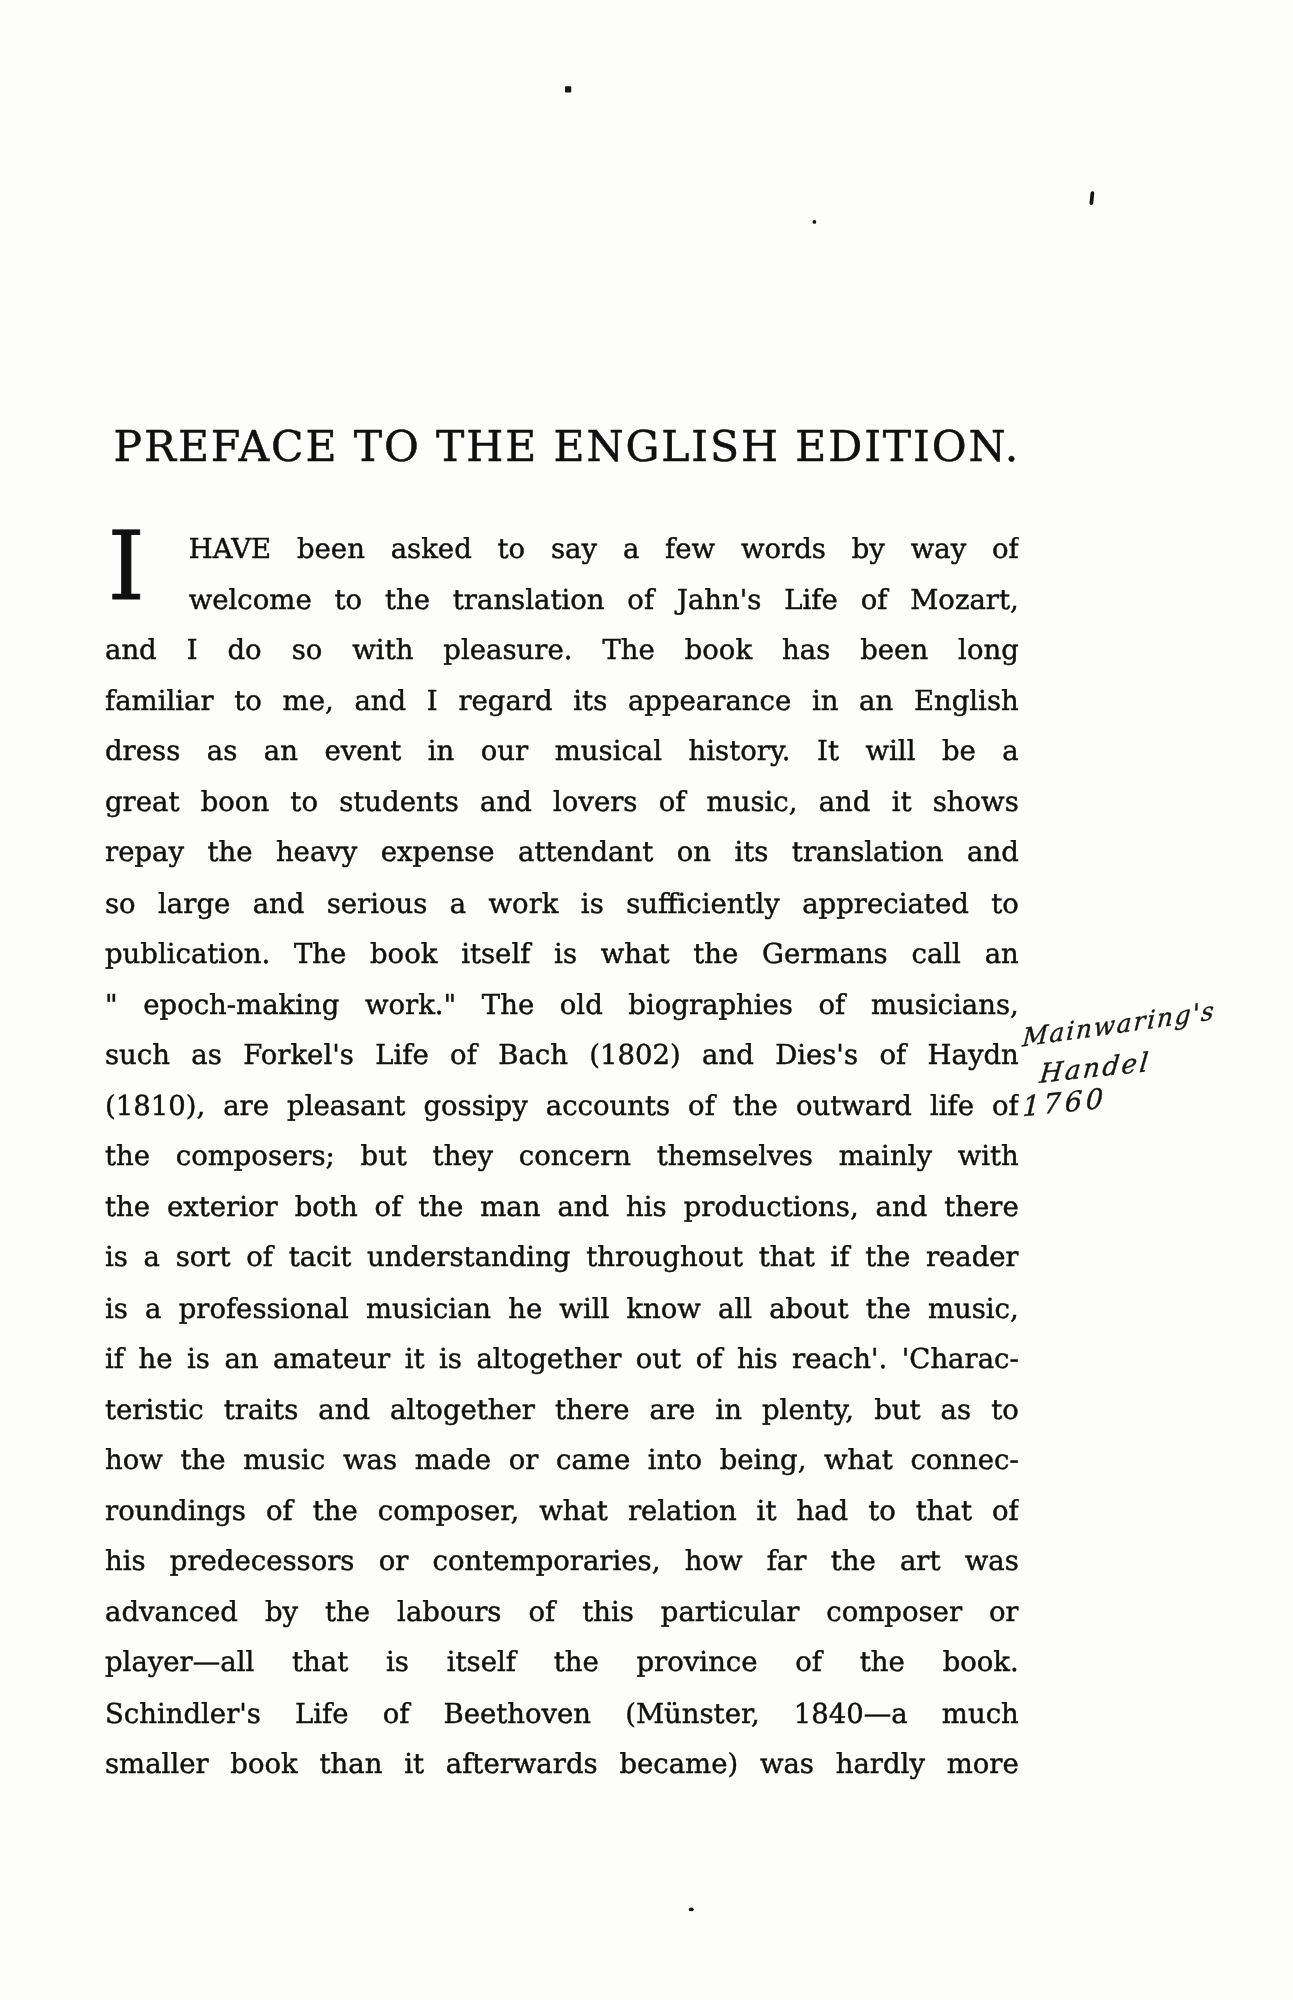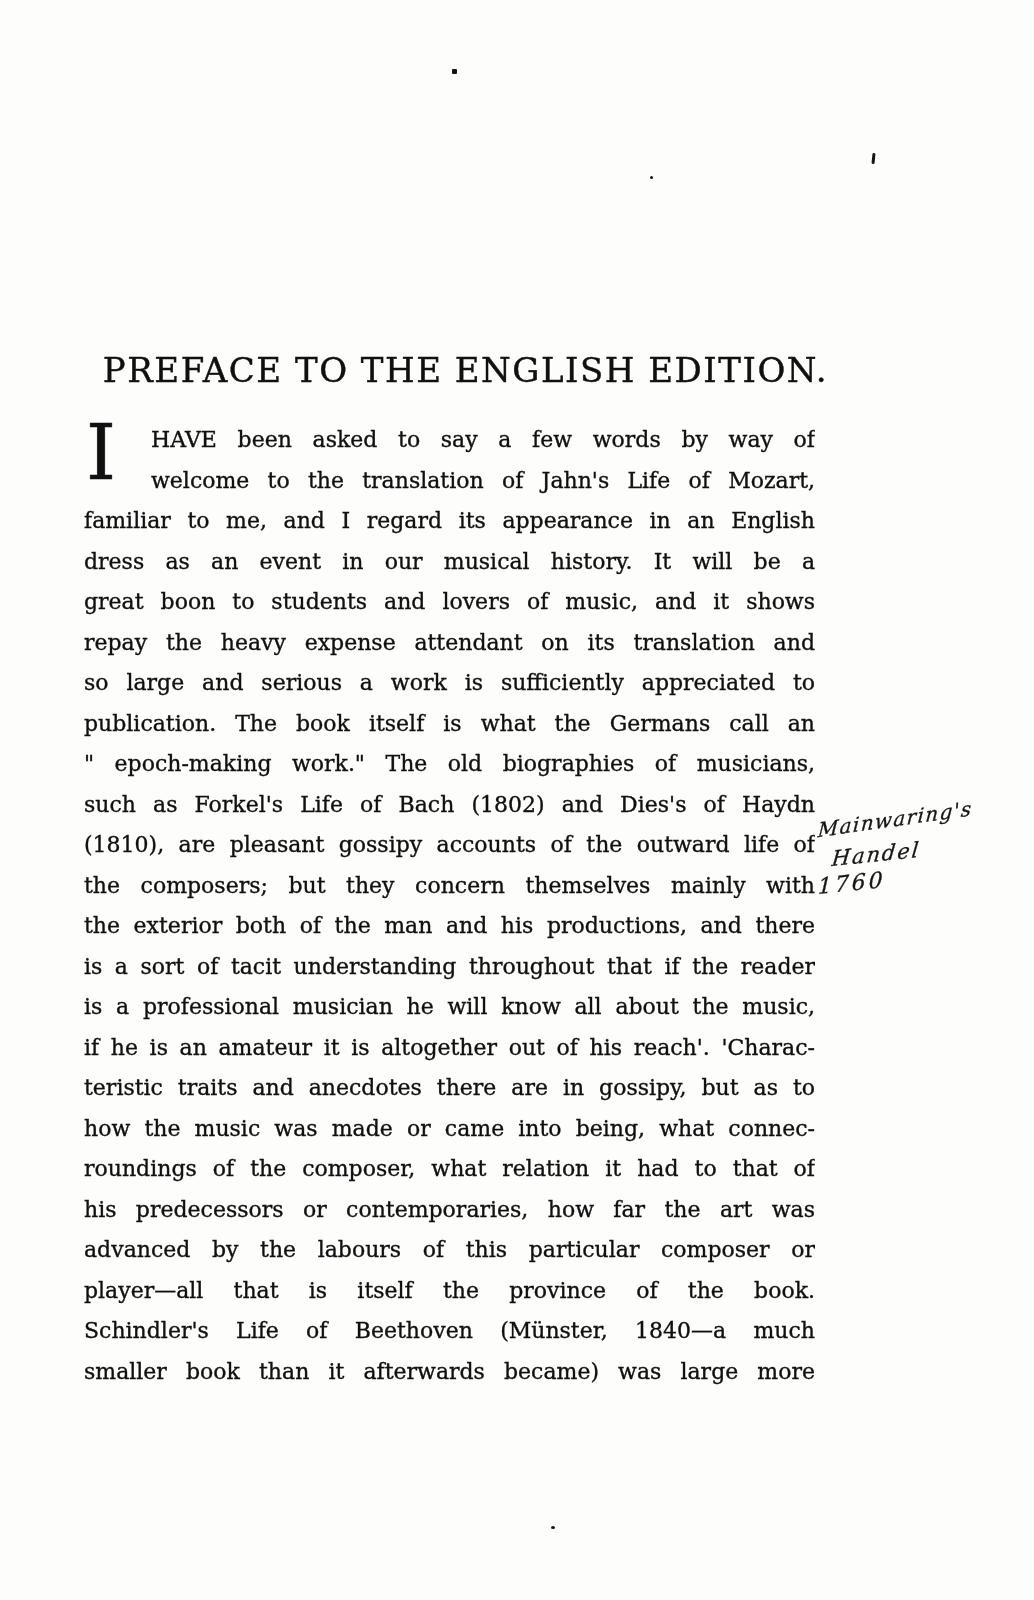--- a/index.html
+++ b/index.html
@@ -15,21 +15,21 @@
   .page {
     position: absolute;
     inset: 0;
     background: #fdfdfb;
   }
   .title {
     position: absolute;
     top: 334px;
     left: 84px;
     width: 731px;
-    margin: 16px;
+    margin: 4px;
     font-size: 34px;
     font-weight: normal;
     letter-spacing: 1.5px;
     text-align: center;
     white-space: nowrap;
     -webkit-text-stroke: 0.4px #101010;
   }
   .dropcap {
     position: absolute;
     top: 415px;
@@ -87,42 +87,43 @@
   <div class="speck sp3"></div>
   <div class="speck sp4"></div>
 
   <h1 class="title">PREFACE TO THE ENGLISH EDITION.</h1>
 
   <div class="dropcap">I</div>
 
   <div class="textblock">
     <div class="line ind">HAVE been asked to say a few words by way of</div>
     <div class="line ind">welcome to the translation of Jahn's Life of Mozart,</div>
+    <div class="line">and I do so with pleasure. The book has been long</div>
     <div class="line">familiar to me, and I regard its appearance in an English</div>
     <div class="line">dress as an event in our musical history. It will be a</div>
     <div class="line">great boon to students and lovers of music, and it shows</div>
     <div class="line">repay the heavy expense attendant on its translation and</div>
     <div class="line">so large and serious a work is sufficiently appreciated to</div>
     <div class="line">publication. The book itself is what the Germans call an</div>
     <div class="line">" epoch-making work." The old biographies of musicians,</div>
     <div class="line">such as Forkel's Life of Bach (1802) and Dies's of Haydn</div>
     <div class="line">(1810), are pleasant gossipy accounts of the outward life of</div>
     <div class="line">the composers; but they concern themselves mainly with</div>
     <div class="line">the exterior both of the man and his productions, and there</div>
     <div class="line">is a sort of tacit understanding throughout that if the reader</div>
     <div class="line">is a professional musician he will know all about the music,</div>
     <div class="line">if he is an amateur it is altogether out of his reach'. 'Charac-</div>
-    <div class="line">teristic traits and anecdotes there are in gossipy, but as to</div>
+    <div class="line">teristic traits and altogether there are in plenty, but as to</div>
     <div class="line">how the music was made or came into being, what connec-</div>
     <div class="line">roundings of the composer, what relation it had to that of</div>
     <div class="line">his predecessors or contemporaries, how far the art was</div>
     <div class="line">advanced by the labours of this particular composer or</div>
     <div class="line">player—all that is itself the province of the book.</div>
     <div class="line">Schindler's Life of Beethoven (Münster, 1840—a much</div>
-    <div class="line">smaller book than it afterwards became) was large more</div>
+    <div class="line">smaller book than it afterwards became) was hardly more</div>
   </div>
 
   <div class="margin-note">
     <div class="mn mn1">Mainwaring's</div>
     <div class="mn mn2">Handel</div>
     <div class="mn mn3">1760</div>
   </div>
 
 </div>
 

